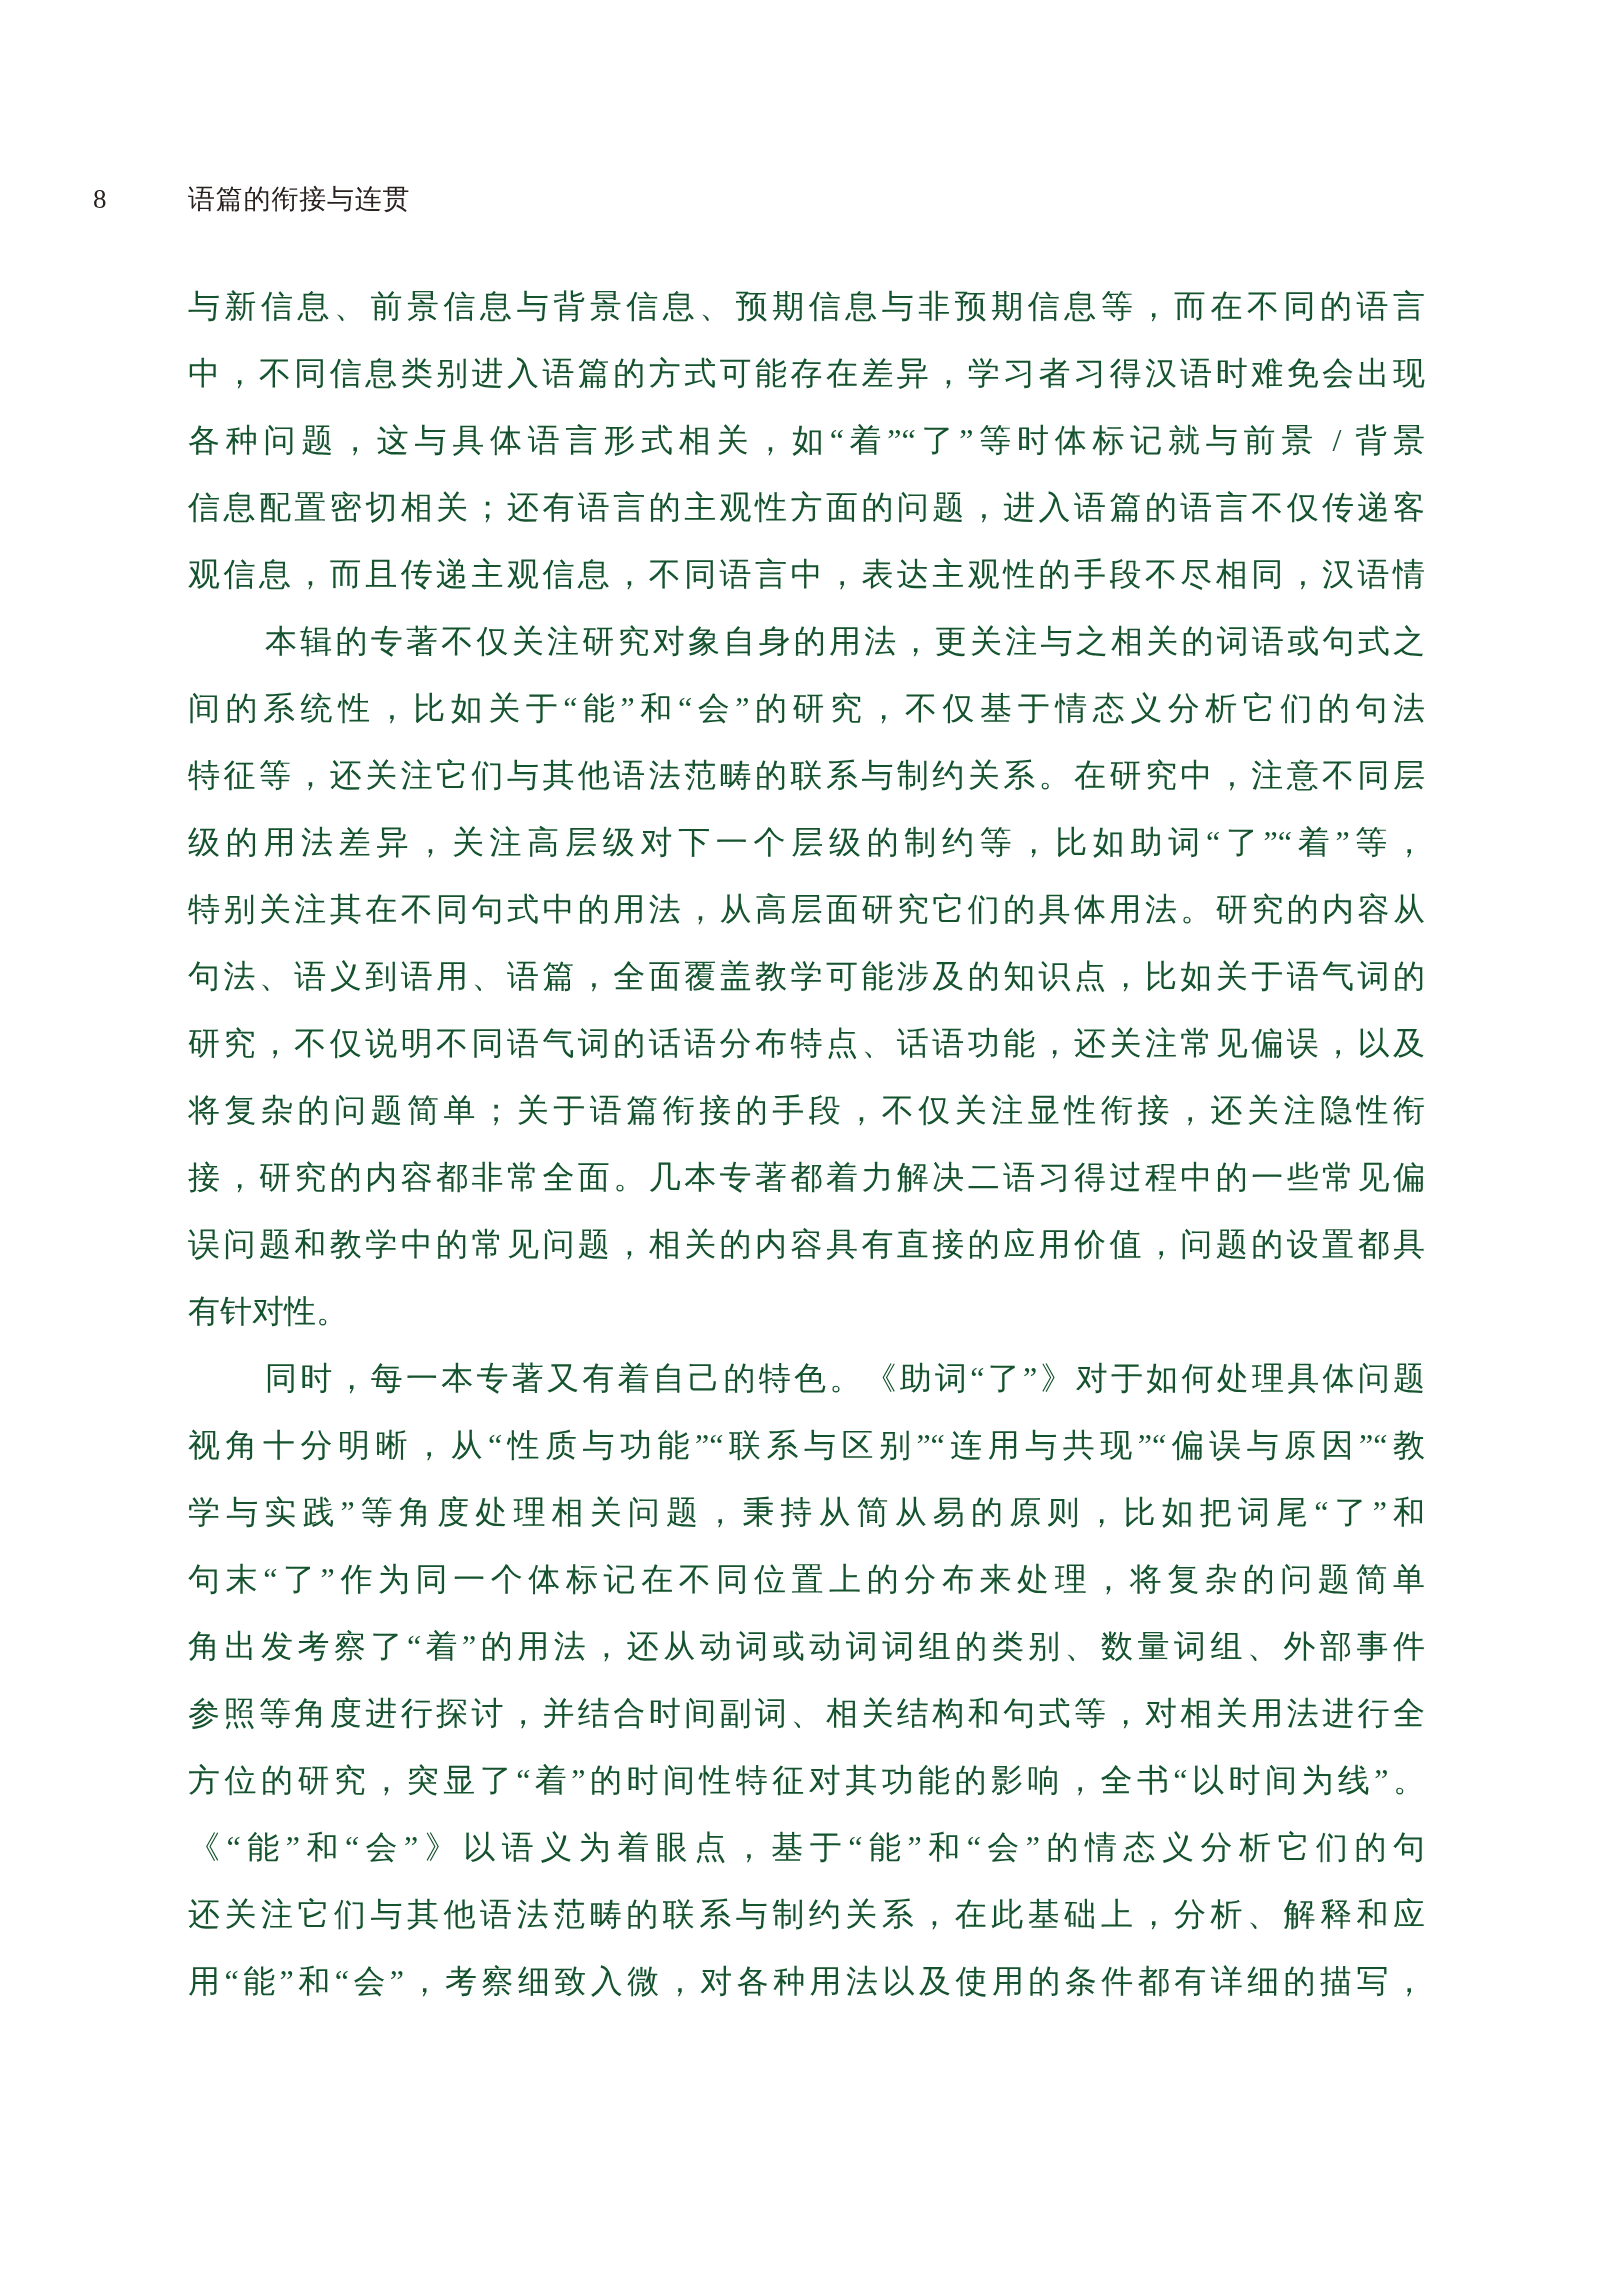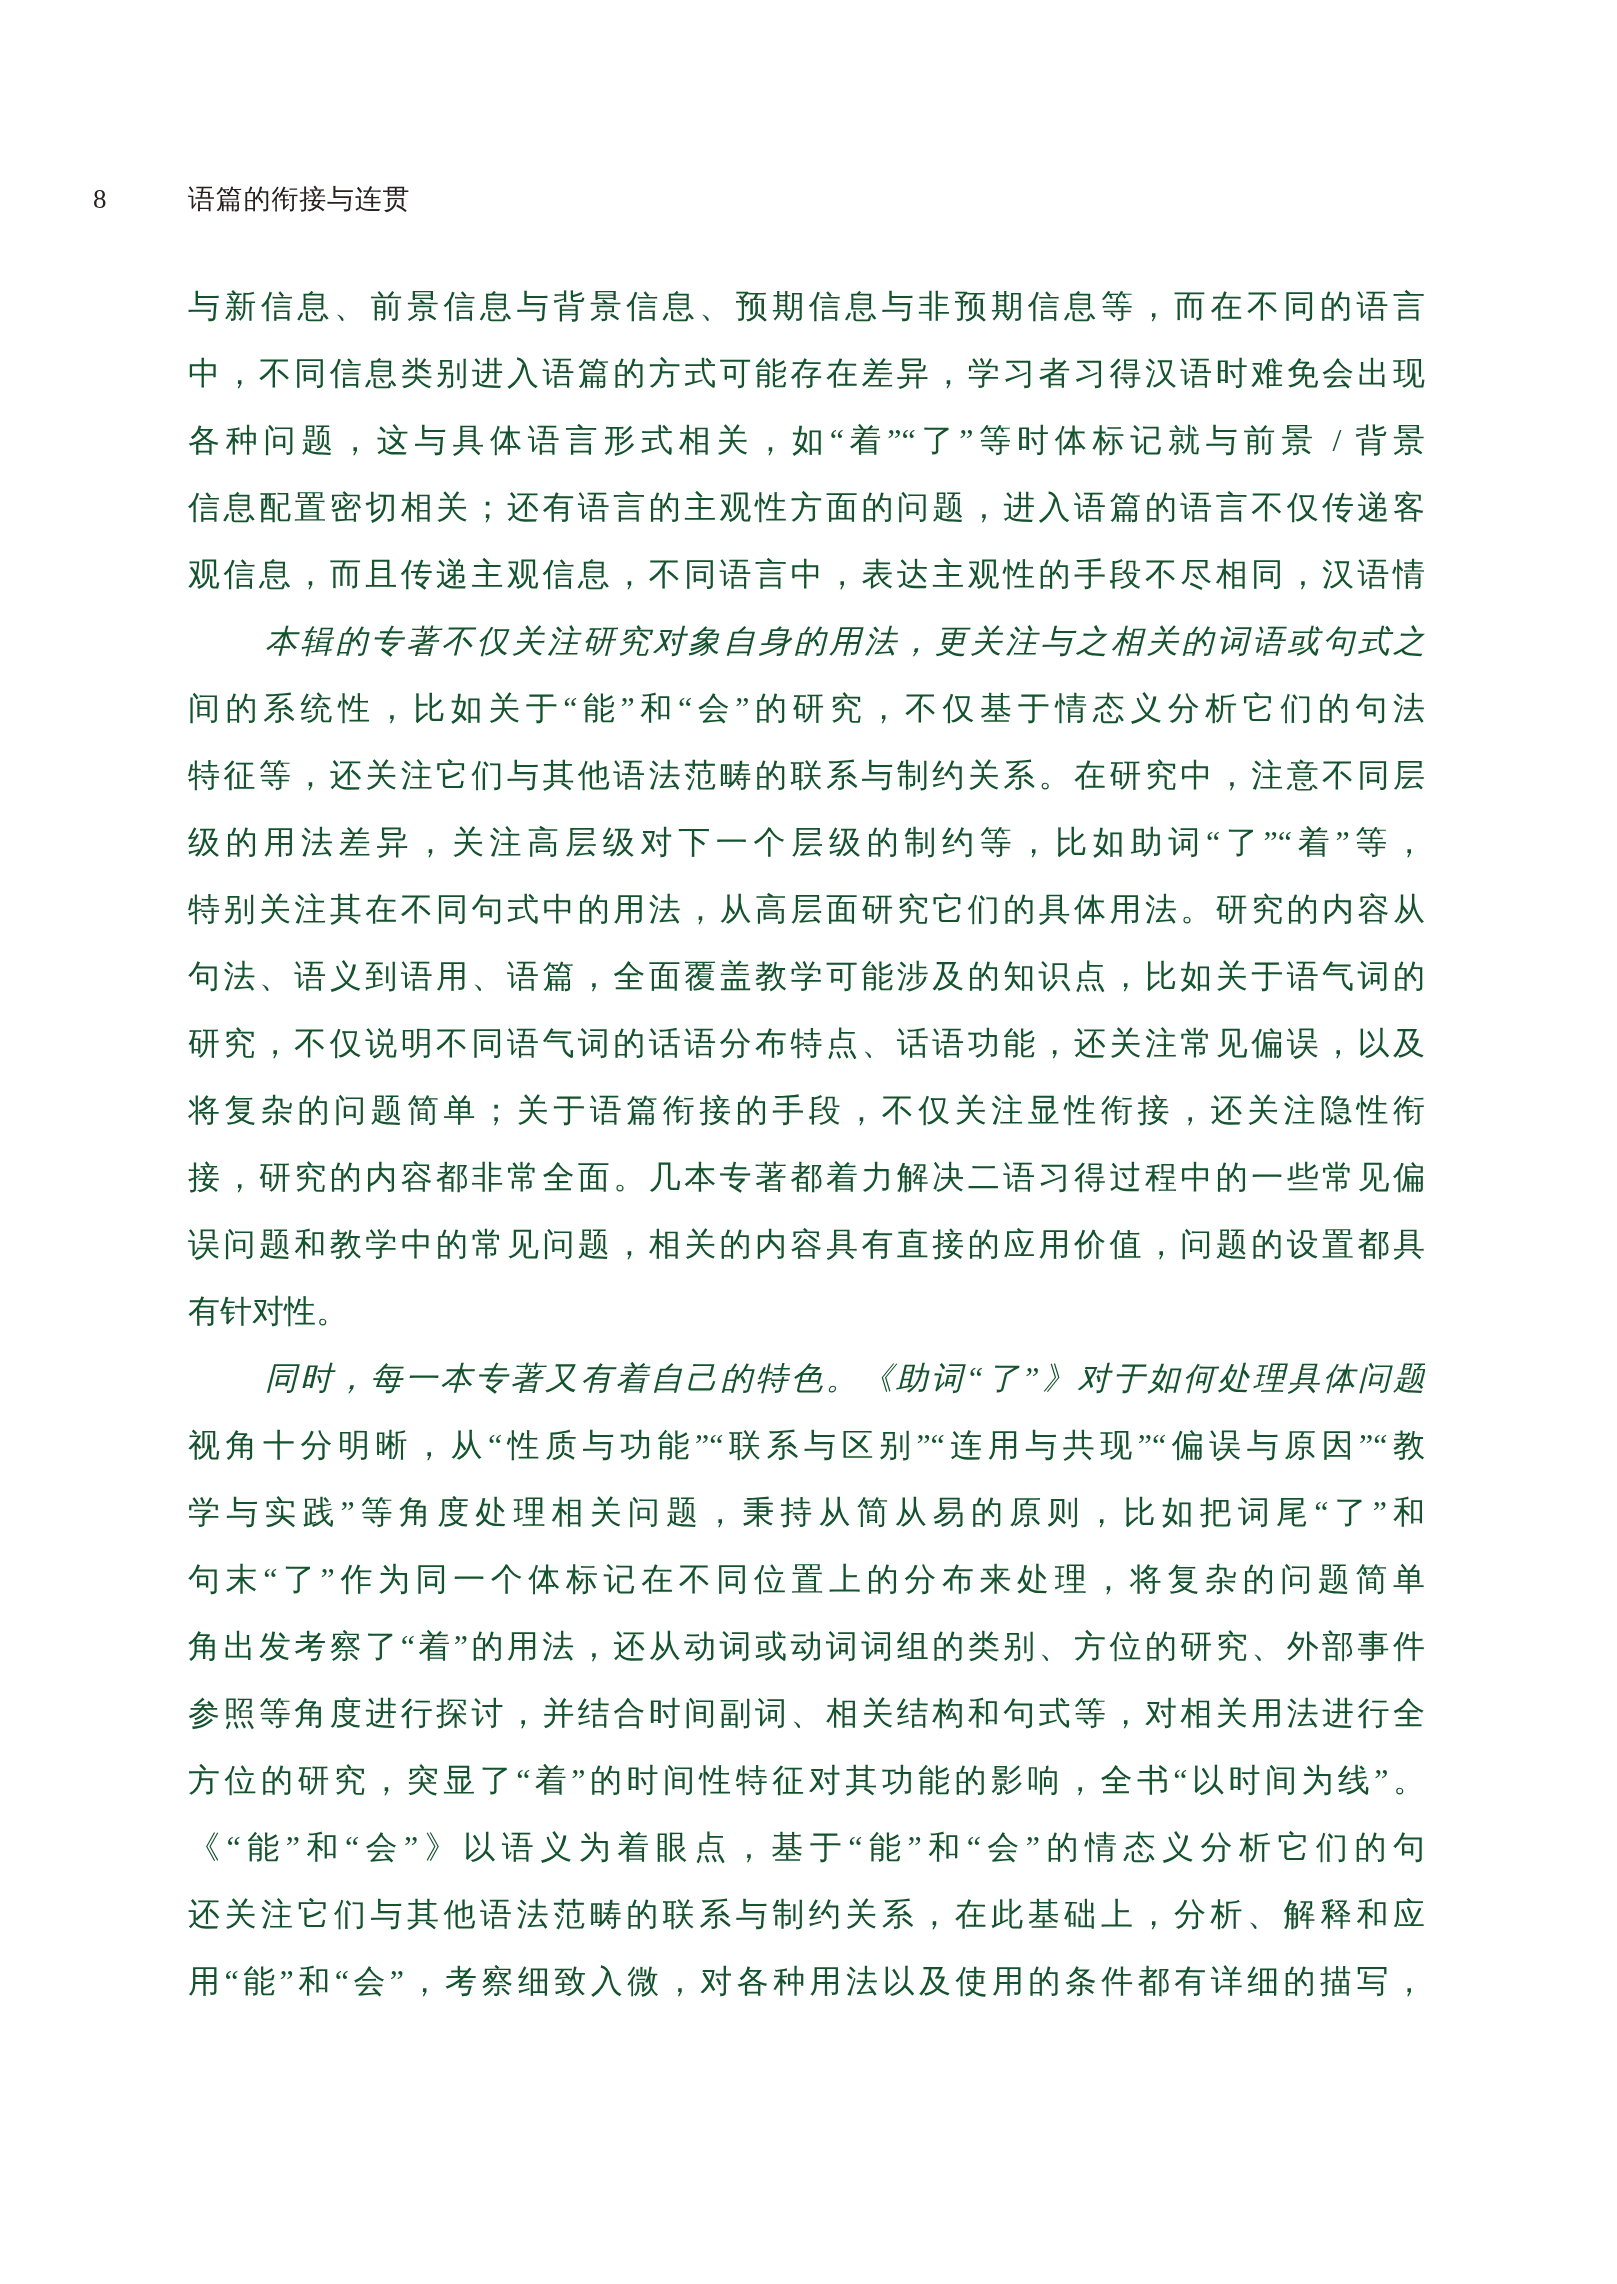--- a/index.html
+++ b/index.html
@@ -49,21 +49,20 @@
     height: 67px;
     line-height: 67px;
     overflow: hidden;
     text-align: justify;
     text-align-last: justify;
     text-justify: inter-character;
     white-space: normal;
   }
   .line.indent {
     text-indent: 77px;
-    font-style: italic;
   }
   .line.short {
     text-align-last: left;
   }
 </style>
 </head>
 <body>
 
 <div class="page">
 
@@ -86,21 +85,21 @@
       <div class="line">句法、语义到语用、语篇，全面覆盖教学可能涉及的知识点，比如关于语气词的</div>
       <div class="line">研究，不仅说明不同语气词的话语分布特点、话语功能，还关注常见偏误，以及</div>
       <div class="line">将复杂的问题简单；关于语篇衔接的手段，不仅关注显性衔接，还关注隐性衔</div>
       <div class="line">接，研究的内容都非常全面。几本专著都着力解决二语习得过程中的一些常见偏</div>
       <div class="line">误问题和教学中的常见问题，相关的内容具有直接的应用价值，问题的设置都具</div>
       <div class="line short">有针对性。</div>
       <div class="line indent">同时，每一本专著又有着自己的特色。《助词“了”》对于如何处理具体问题</div>
       <div class="line">视角十分明晰，从“性质与功能”“联系与区别”“连用与共现”“偏误与原因”“教</div>
       <div class="line">学与实践”等角度处理相关问题，秉持从简从易的原则，比如把词尾“了”和</div>
       <div class="line">句末“了”作为同一个体标记在不同位置上的分布来处理，将复杂的问题简单</div>
-      <div class="line">角出发考察了“着”的用法，还从动词或动词词组的类别、方位的研究、外部事件</div>
+      <div class="line">角出发考察了“着”的用法，还从动词或动词词组的类别、数量词组、外部事件</div>
       <div class="line">参照等角度进行探讨，并结合时间副词、相关结构和句式等，对相关用法进行全</div>
       <div class="line">方位的研究，突显了“着”的时间性特征对其功能的影响，全书“以时间为线”。</div>
       <div class="line">《“能”和“会”》以语义为着眼点，基于“能”和“会”的情态义分析它们的句</div>
       <div class="line">还关注它们与其他语法范畴的联系与制约关系，在此基础上，分析、解释和应</div>
       <div class="line">用“能”和“会”，考察细致入微，对各种用法以及使用的条件都有详细的描写，</div>
     </main>
 
 </div>
 
 

